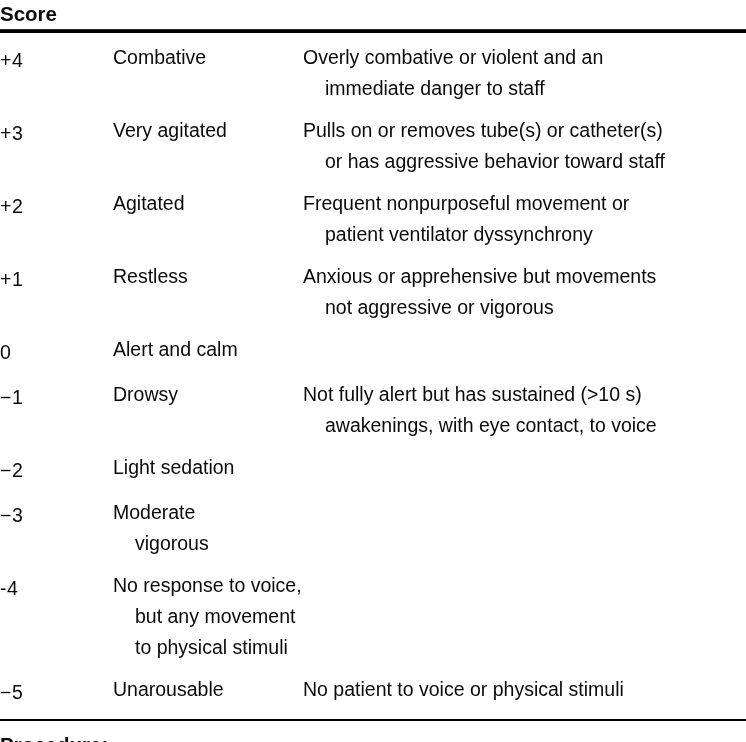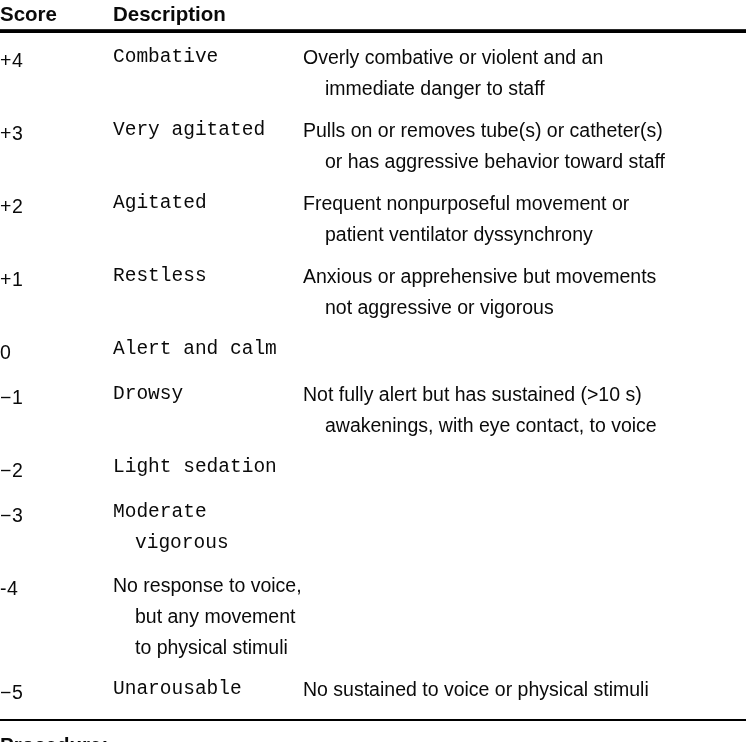--- a/index.html
+++ b/index.html
@@ -40,21 +40,20 @@
   }
   .score-cell {
     padding-top: 3px;
     letter-spacing: 0.5px;
   }
   .term-cell {
     white-space: pre-line;
     padding-left: 22px;
     text-indent: -22px;
     max-width: 175px;
-    font-family: Liberation Mono, monospace;
   }
   .desc-cell {
     white-space: pre-line;
     padding-left: 22px;
     text-indent: -22px;
   }
   .footer-rule {
     border-top: 2px solid #000000;
     margin-top: 1px;
   }
@@ -64,21 +63,20 @@
     padding-top: 8px;
   }
 </style>
 </head>
 <body>
 
 <div class="page">
 
   <div class="grid-row header-row">
     <div class="header-cell">Score</div>
-    <div class="header-cell">Description</div>
   </div>
 
   <div class="header-rule"></div>
 
   <div>
   <div class="grid-row body-row">
     <div class="score-cell">+4</div>
     <div class="term-cell">Combative</div>
     <div class="desc-cell">Overly combative or violent and an
 immediate danger to staff</div>
@@ -131,21 +129,21 @@
 
   <div class="grid-row body-row">
     <div class="score-cell">-4</div>
     <div class="desc-cell">No response to voice, but any movement
 to physical stimuli</div>
   </div>
 
   <div class="grid-row body-row">
     <div class="score-cell">−5</div>
     <div class="term-cell">Unarousable</div>
-    <div class="desc-cell">No sustained to voice or physical stimuli</div>
+    <div class="desc-cell">No patient to voice or physical stimuli</div>
   </div>
 </div>
 
   <div class="footer-rule"></div>
 
   <div class="procedure-label">Procedure:</div>
 
 </div>
 
 </body></html>

